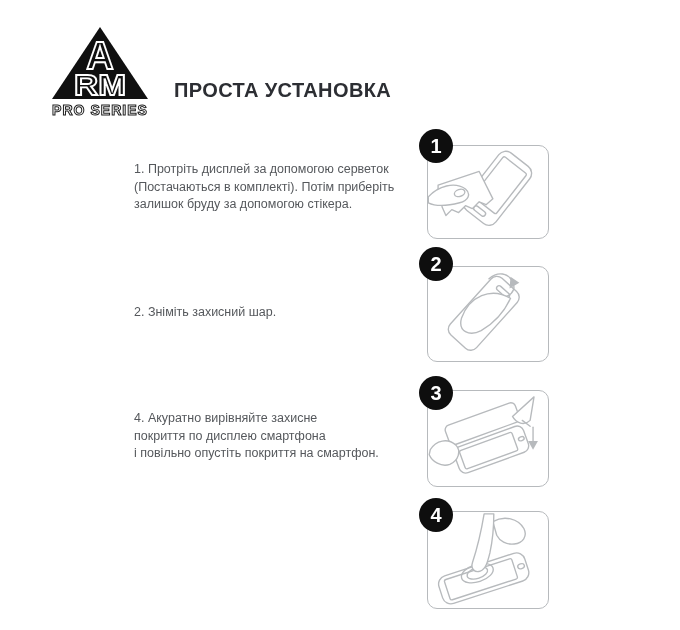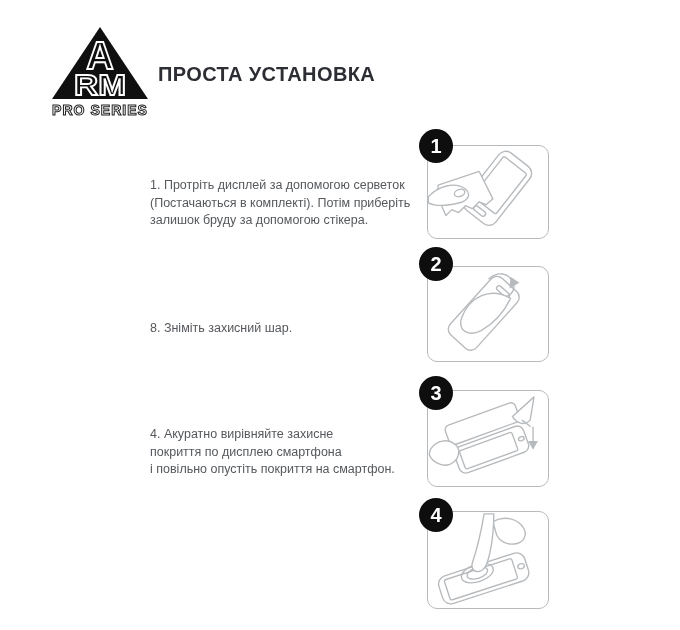--- a/index.html
+++ b/index.html
@@ -2,25 +2,25 @@
 <html><head>
 <meta charset="utf-8">
 <style>
   html,body{margin:0;padding:0;background:#fff;}
   .canvas{
     position:relative;width:680px;height:630px;background:#ffffff;
     font-family:"Liberation Sans",sans-serif;overflow:hidden;
   }
   .logo{position:absolute;left:48px;top:26px;width:104px;height:94px;}
   .title{
-    position:absolute;left:158px;top:63px;margin:0;
+    position:absolute;left:158px;top:63px;margin:16px;
     font-size:20px;font-weight:bold;color:#2c2e33;letter-spacing:.4px;
   }
   .step-text{
-    position:absolute;left:134px;width:312px;margin:16px;
+    position:absolute;left:134px;width:312px;margin:0;
     font-size:12.5px;line-height:17.6px;color:#55585c;white-space:pre-line;
   }
   .st1{top:161px}.st2{top:304px}.st3{top:410px}.st4{top:532px}
   .illus{
     position:absolute;left:427px;width:122px;
     border:1.5px solid #b7babd;border-radius:10px;box-sizing:border-box;background:#fff;
   }
   .il1{top:145px;height:94px}.il2{top:266px;height:96px}
   .il3{top:390px;height:97px}.il4{top:511px;height:98px}
   .illus svg{position:absolute;left:0;top:0;width:100%;height:100%;}
@@ -51,21 +51,21 @@
       <text class="logo-rm" x="52" y="69" font-size="30" text-anchor="middle" textLength="52" lengthAdjust="spacingAndGlyphs">RM</text>
       <text class="logo-sub" x="52" y="89" font-size="14" text-anchor="middle" textLength="96" lengthAdjust="spacingAndGlyphs">PRO SERIES</text>
     </svg>
   </div>
 
   <h1 class="title">ПРОСТА УСТАНОВКА</h1>
 
   <p class="step-text st1">1. Протріть дисплей за допомогою серветок
 (Постачаються в комплекті). Потім приберіть
 залишок бруду за допомогою стікера.</p>
-  <p class="step-text st2">8. Зніміть захисний шар.</p>
+  <p class="step-text st2">2. Зніміть захисний шар.</p>
   <p class="step-text st3">4. Акуратно вирівняйте захисне
 покриття по дисплею смартфона
 і повільно опустіть покриття на смартфон.</p>
 
   <div class="illus il1">
     <svg viewBox="0 0 122 94">
       <g fill="#ffffff" stroke="#b7babd" stroke-width="1.4" stroke-linejoin="round" stroke-linecap="round">
         <g transform="rotate(38 70 44)">
           <rect x="50" y="6" width="40" height="74" rx="9"></rect>
           <rect x="55" y="13" width="30" height="52" rx="2" fill="none"></rect>

